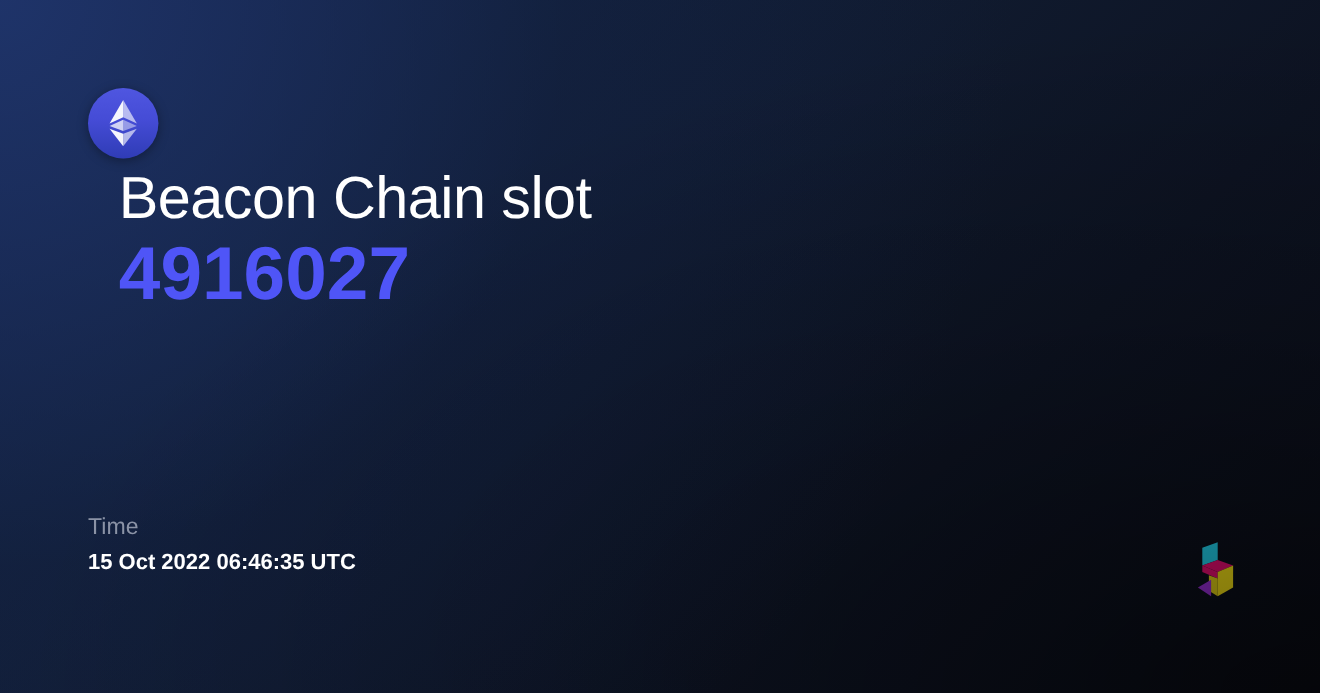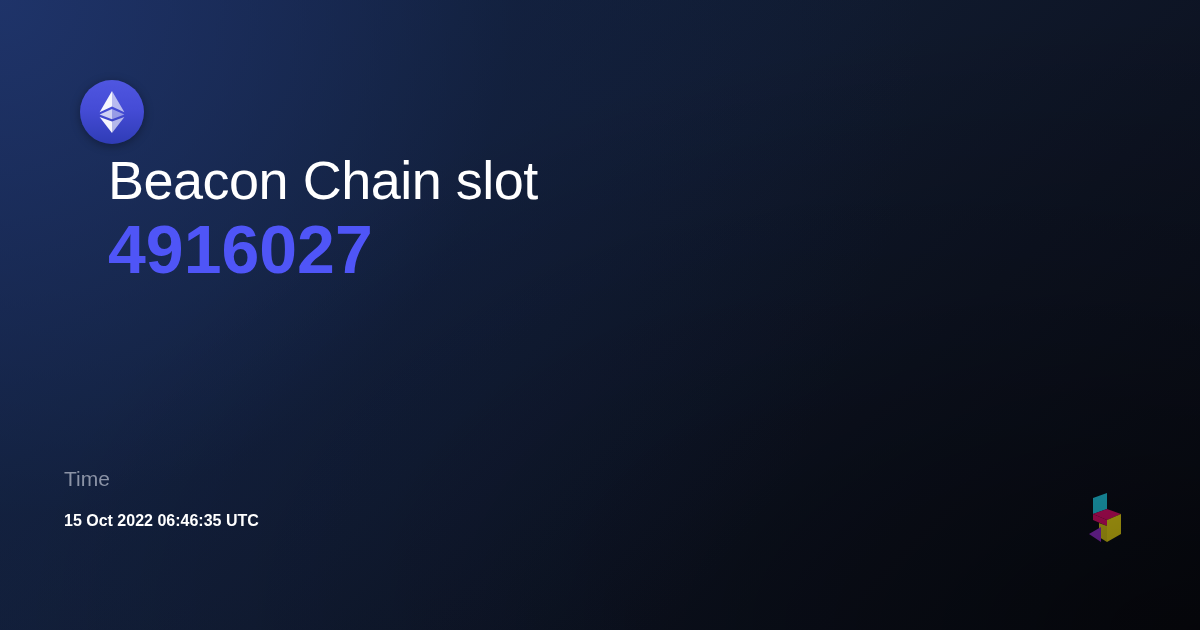--- a/index.html
+++ b/index.html
@@ -78,35 +78,35 @@
     line-height: 70px;
     font-weight: 700;
     color: #4f55f7;
     letter-spacing: 0px;
     white-space: nowrap;
   }
 
   
   #meta {
     position: absolute;
-    left: 64px;
+    left: 80px;
     top: 464px;
   }
   #meta-label {
     display: block;
     font-size: 21px;
     line-height: 30px;
     font-weight: 400;
     color: #8b93a6;
     letter-spacing: 0px;
   }
   #meta-value {
     display: block;
-    margin-top: 13px;
-    font-size: 16px;
+    margin-top: 3px;
+    font-size: 20px;
     line-height: 28px;
     font-weight: 600;
     color: #ffffff;
     letter-spacing: 0px;
     white-space: nowrap;
   }
 
   
   #brand-mark {
     position: absolute;

